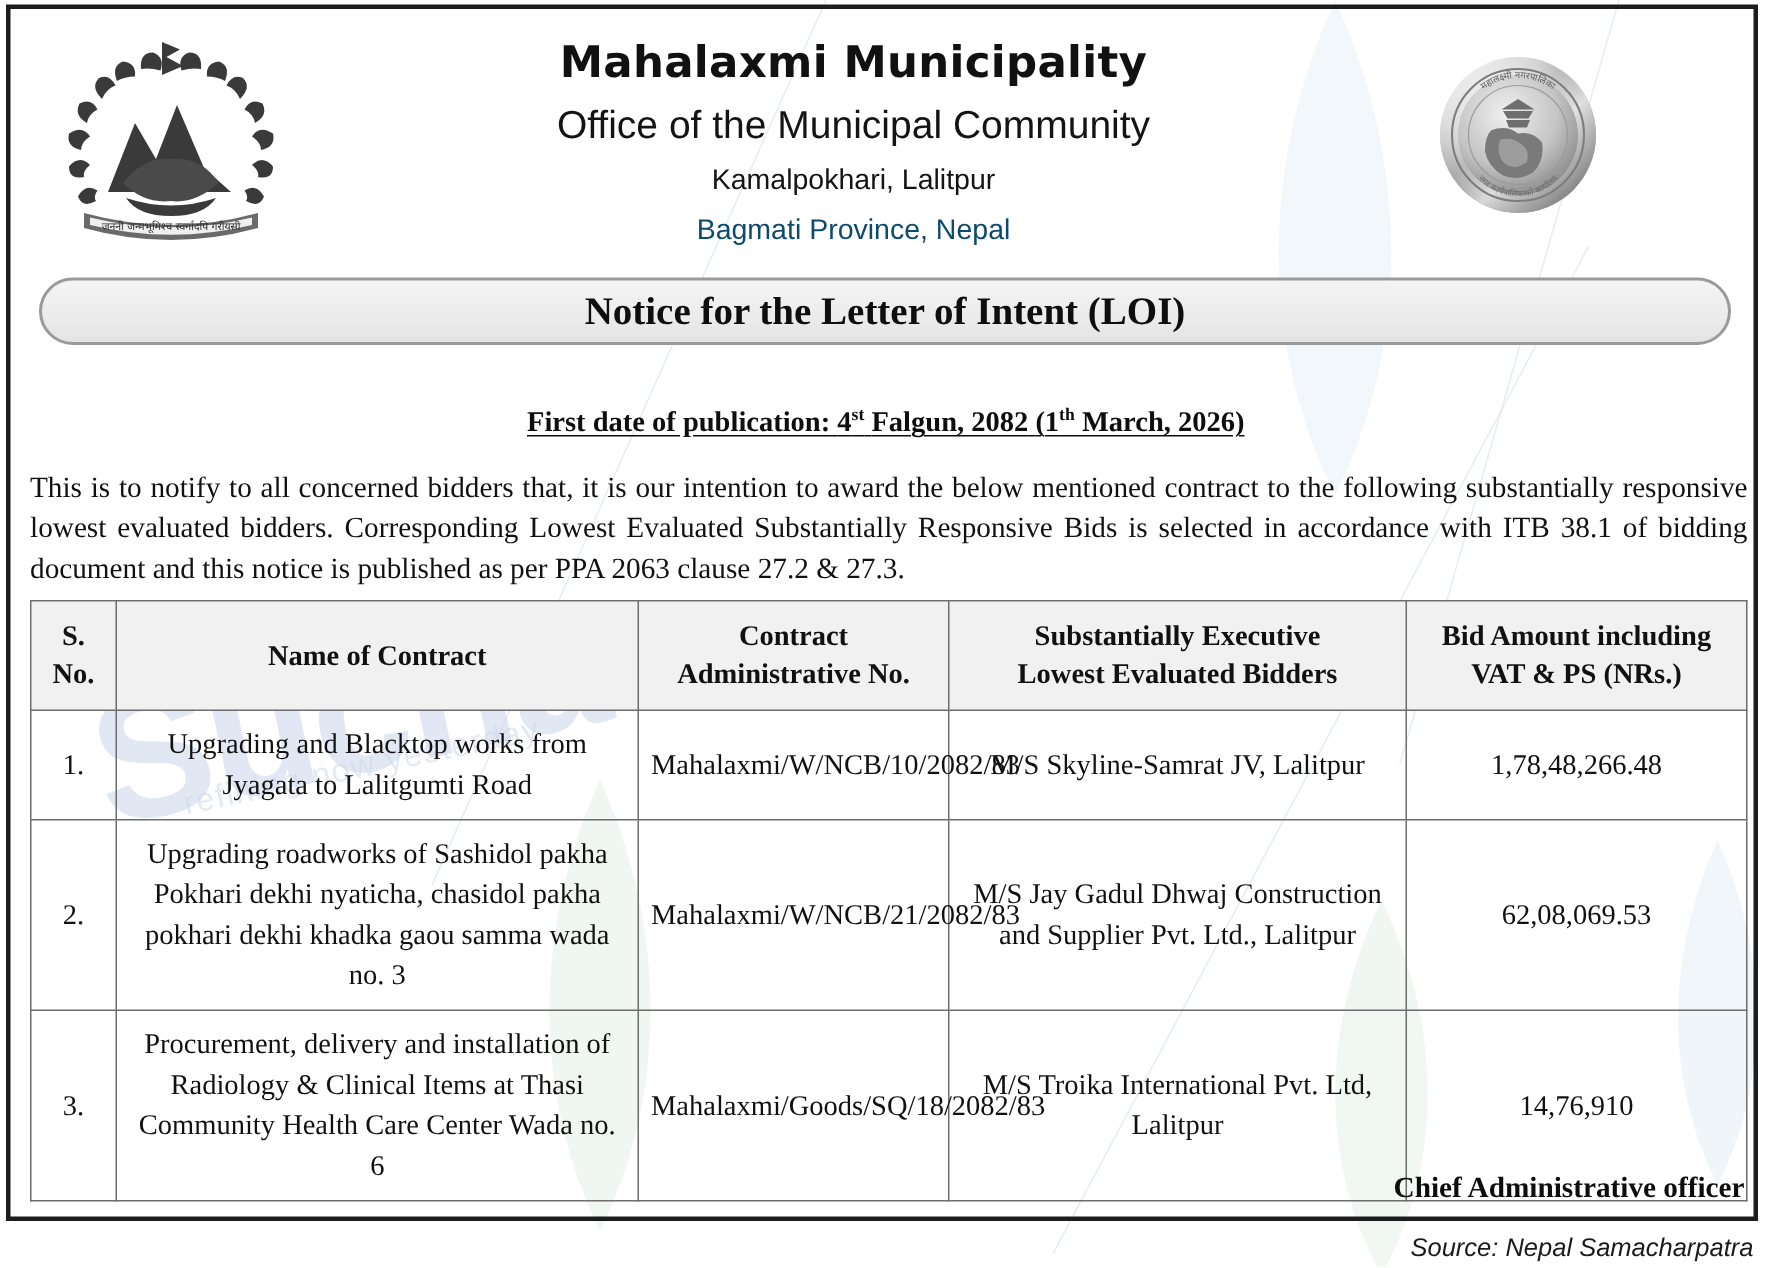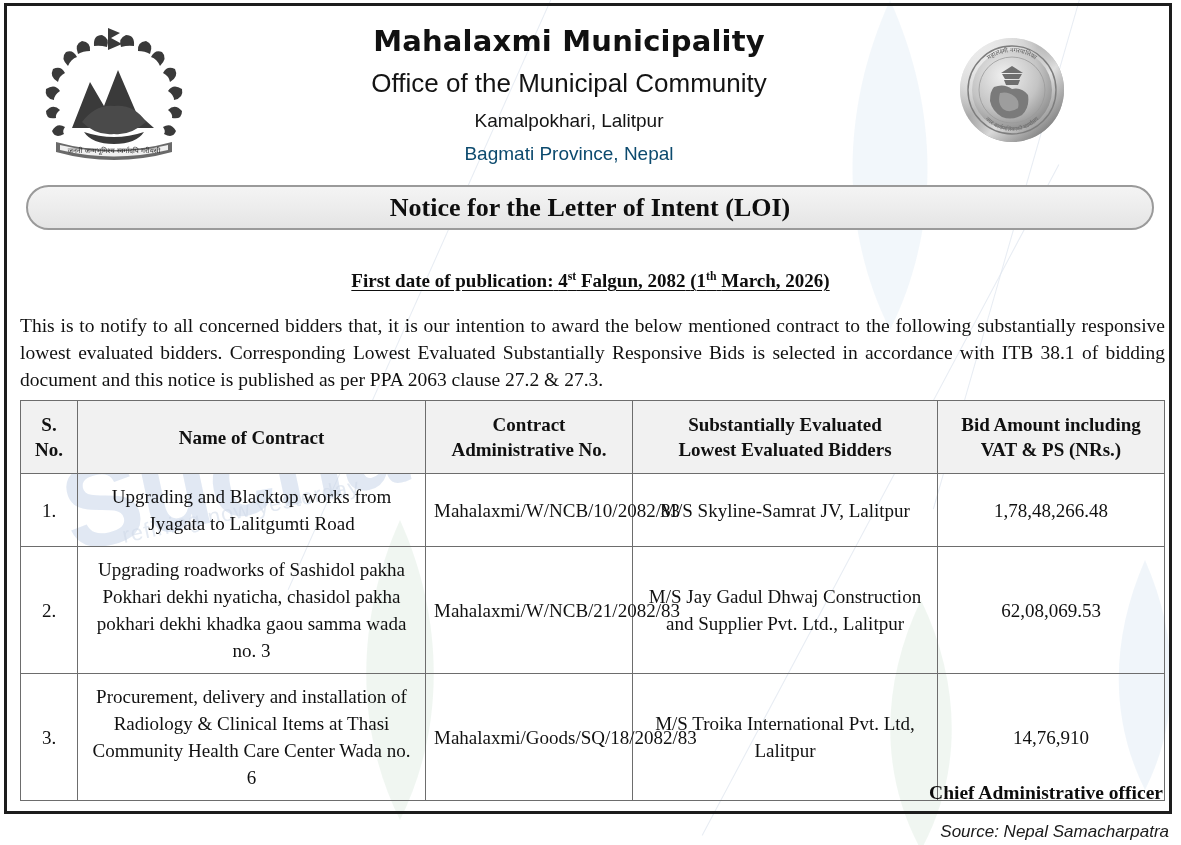--- a/index.html
+++ b/index.html
@@ -390,21 +390,21 @@
         <th>
           <div>S.</div>
           <div>No.</div>
         </th>
         <th>Name of Contract</th>
         <th>
           <div>Contract</div>
           <div>Administrative No.</div>
         </th>
         <th>
-          <div>Substantially Evaluated</div>
+          <div>Substantially Executive</div>
           <div>Lowest Evaluated Bidders</div>
         </th>
         <th>
           <div>Bid Amount including</div>
           <div>VAT &amp; PS (NRs.)</div>
         </th>
       </tr>
     </thead>
     <tbody>
       <tr>

